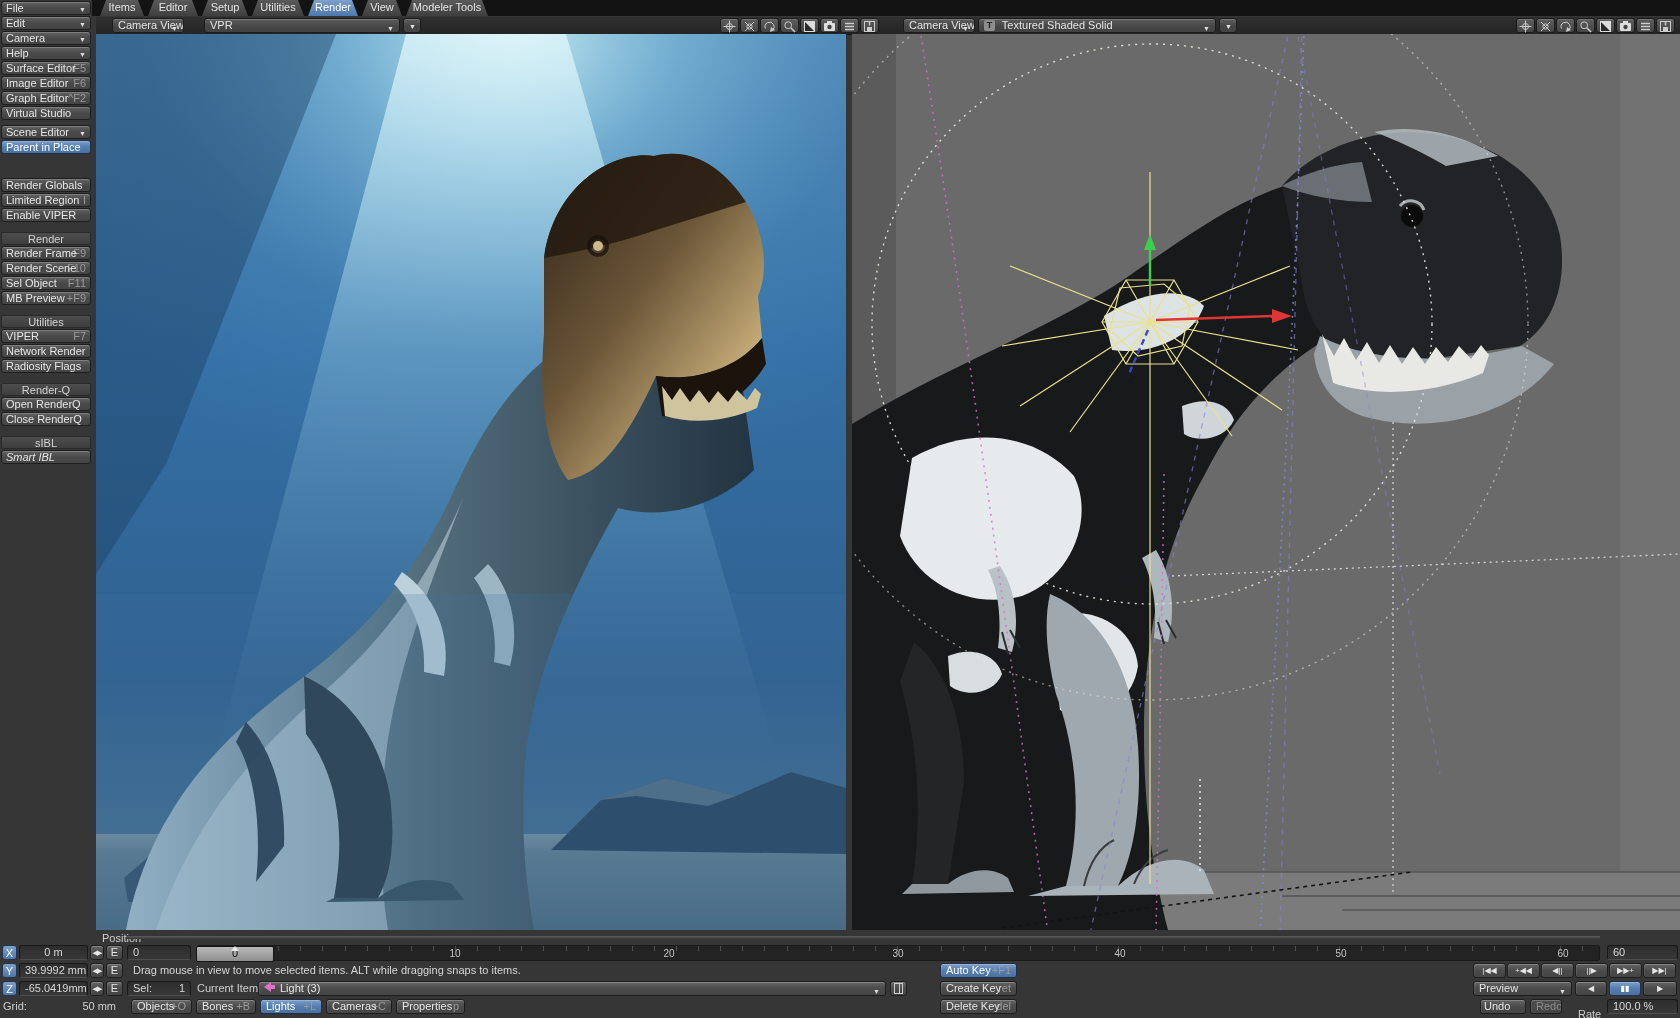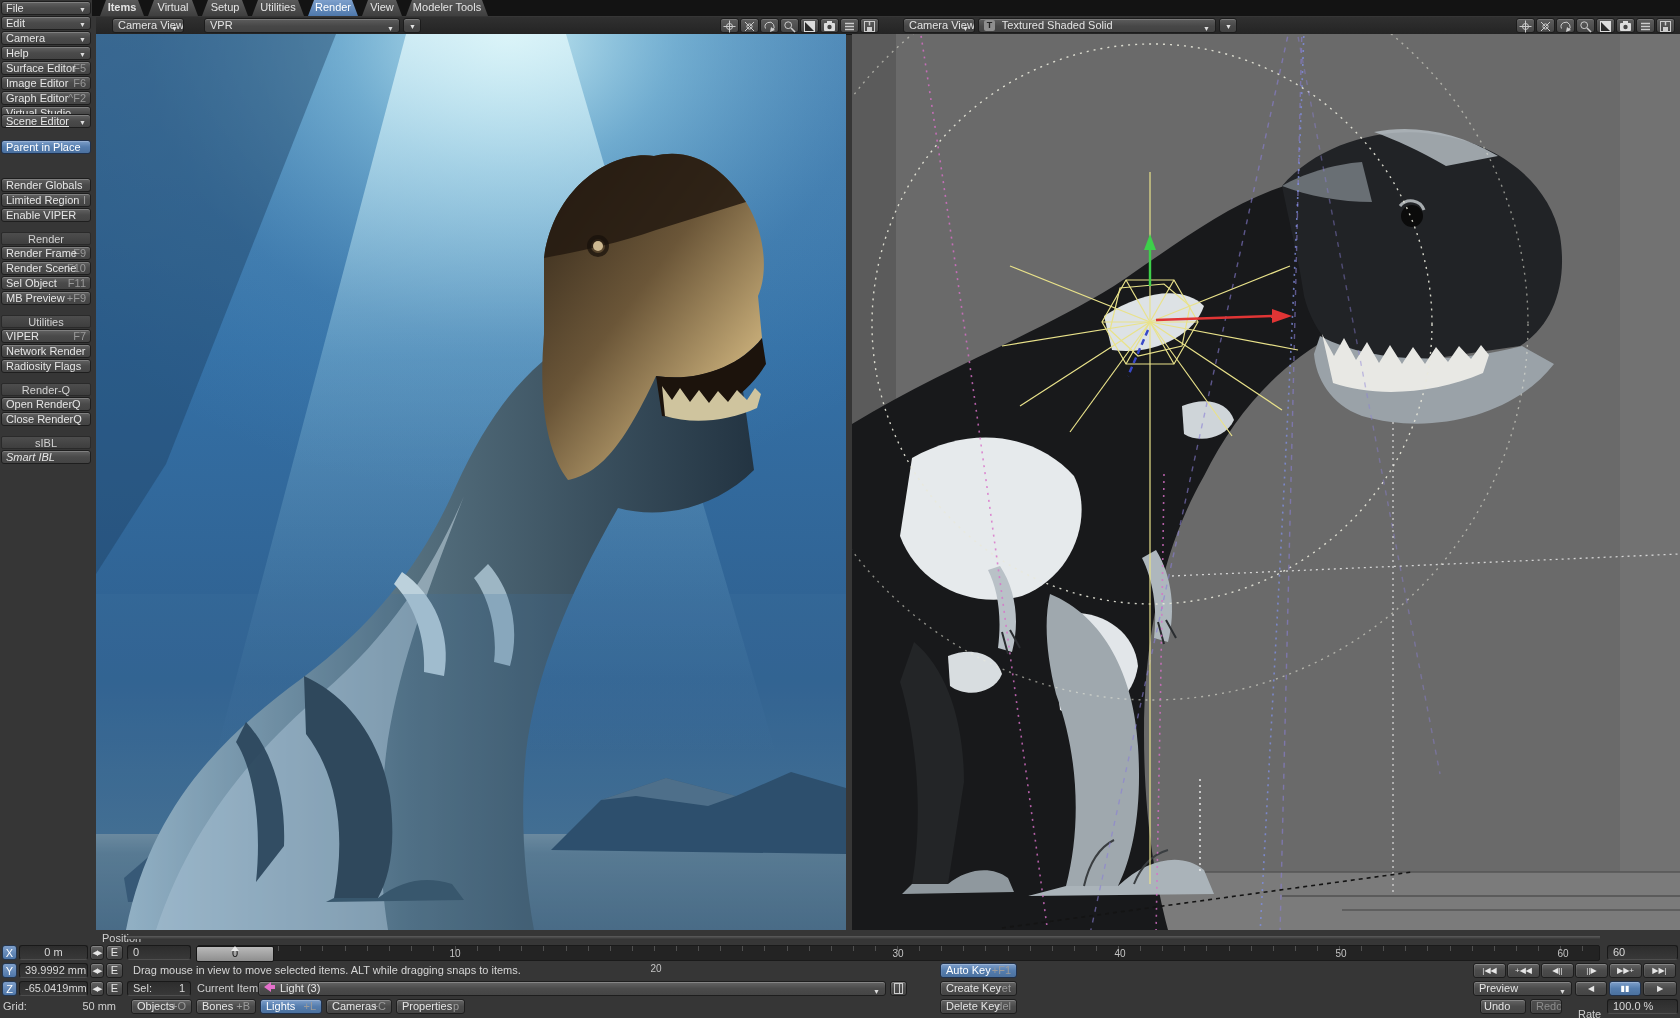--- a/index.html
+++ b/index.html
@@ -61,38 +61,38 @@
   #slider::after{content:'';position:absolute;left:50%;top:-5px;margin-left:-4px;border:4px solid transparent;border-bottom:5px solid #e8e8e8;}
   .mini{font-size:7px;letter-spacing:-1px;}
   .glyphbtn{text-align:center;padding:0 2px;font-size:8px;letter-spacing:0;}
 </style>
 </head>
 <body>
 
 <div id="app">
 
   <div id="tabbar">
-      <div class="tab" style="left: 8px; width: 44px; font-weight: bold;">Items</div>
-      <div class="tab" style="left: 56px; width: 50px;">Virtual</div>
+      <div class="tab" style="left: 8px; width: 44px;">Items</div>
+      <div class="tab" style="left: 56px; width: 50px;">Editor</div>
       <div class="tab" style="left: 110px; width: 46px;">Setup</div>
       <div class="tab" style="left: 160px; width: 52px;">Utilities</div>
       <div class="tab active" style="left: 216px; width: 50px;">Render</div>
       <div class="tab" style="left: 270px; width: 40px;">View</div>
       <div class="tab" style="left: 314px; width: 82px;">Modeler Tools</div>
     </div>
   <div id="sidebar">
       <div class="side-btn" style="top: 1px;"><span class="dd">▼</span><span>File</span></div>
       <div class="side-btn" style="top: 16px;"><span class="dd">▼</span><span>Edit</span></div>
       <div class="side-btn" style="top: 31px;"><span class="dd">▼</span><span>Camera</span></div>
       <div class="side-btn" style="top: 46px;"><span class="dd">▼</span><span>Help</span></div>
       <div class="side-btn" style="top: 61px;"><span class="sc">F5</span><span>Surface Editor</span></div>
       <div class="side-btn" style="top: 76px;"><span class="sc">F6</span><span>Image Editor</span></div>
       <div class="side-btn" style="top: 91px;"><span class="sc">^F2</span><span>Graph Editor</span></div>
       <div class="side-btn" style="top: 106px;"><span>Virtual Studio</span></div>
-      <div class="side-btn" style="top: 114px; text-decoration: underline;"><span class="dd">▼</span><span>Scene Editor</span></div>
+      <div class="side-btn" style="top: 125px;"><span class="dd">▼</span><span>Scene Editor</span></div>
       <div class="side-btn blue" style="top: 140px;">Parent in Place</div>
       <div class="side-hdr" style="top: 179px;">Options</div>
       <div class="side-btn" style="top: 178px;"><span>Render Globals</span></div>
       <div class="side-btn" style="top: 193px;"><span class="sc">I</span><span>Limited Region</span></div>
       <div class="side-btn" style="top: 208px;"><span>Enable VIPER</span></div>
       <div class="side-hdr" style="top: 232px;">Render</div>
       <div class="side-btn" style="top: 246px;"><span class="sc">F9</span><span>Render Frame</span></div>
       <div class="side-btn" style="top: 261px;"><span class="sc">F10</span><span>Render Scene</span></div>
       <div class="side-btn" style="top: 276px;"><span class="sc">F11</span><span>Sel Object</span></div>
       <div class="side-btn" style="top: 291px;"><span class="sc">+F9</span><span>MB Preview</span></div>
@@ -455,21 +455,21 @@
         <div class="btn glyphbtn" style="left: 1643px; top: 51px; width: 34px;">▶</div>
         <div class="btn" style="left: 1480px; top: 69px; width: 46px; padding: 0px 3px;"><span>Undo</span><span class="sc" style="margin-left: 1px;">^Z</span></div>
         <div class="btn dim" style="left: 1530px; top: 69px; width: 32px; text-align: center;">Redo</div>
         <div class="label" style="left: 1578px; top: 78px;">Rate</div>
         <div class="field" style="left: 1607px; top: 69px; width: 71px;">100.0 %</div>
       </div>
 
     <div class="ruler">
       <div id="ticks">
           <div class="tick" style="left: 257px;">10</div>
-          <div class="tick" style="left: 458px; margin-top: 15px;">20</div>
+          <div class="tick" style="left: 471px;">20</div>
           <div class="tick" style="left: 700px;">30</div>
           <div class="tick" style="left: 922px;">40</div>
           <div class="tick" style="left: 1143px;">50</div>
           <div class="tick" style="left: 1365px;">60</div>
         </div>
       <div id="slider">0</div>
     </div>
   </div>
 </div>
 

